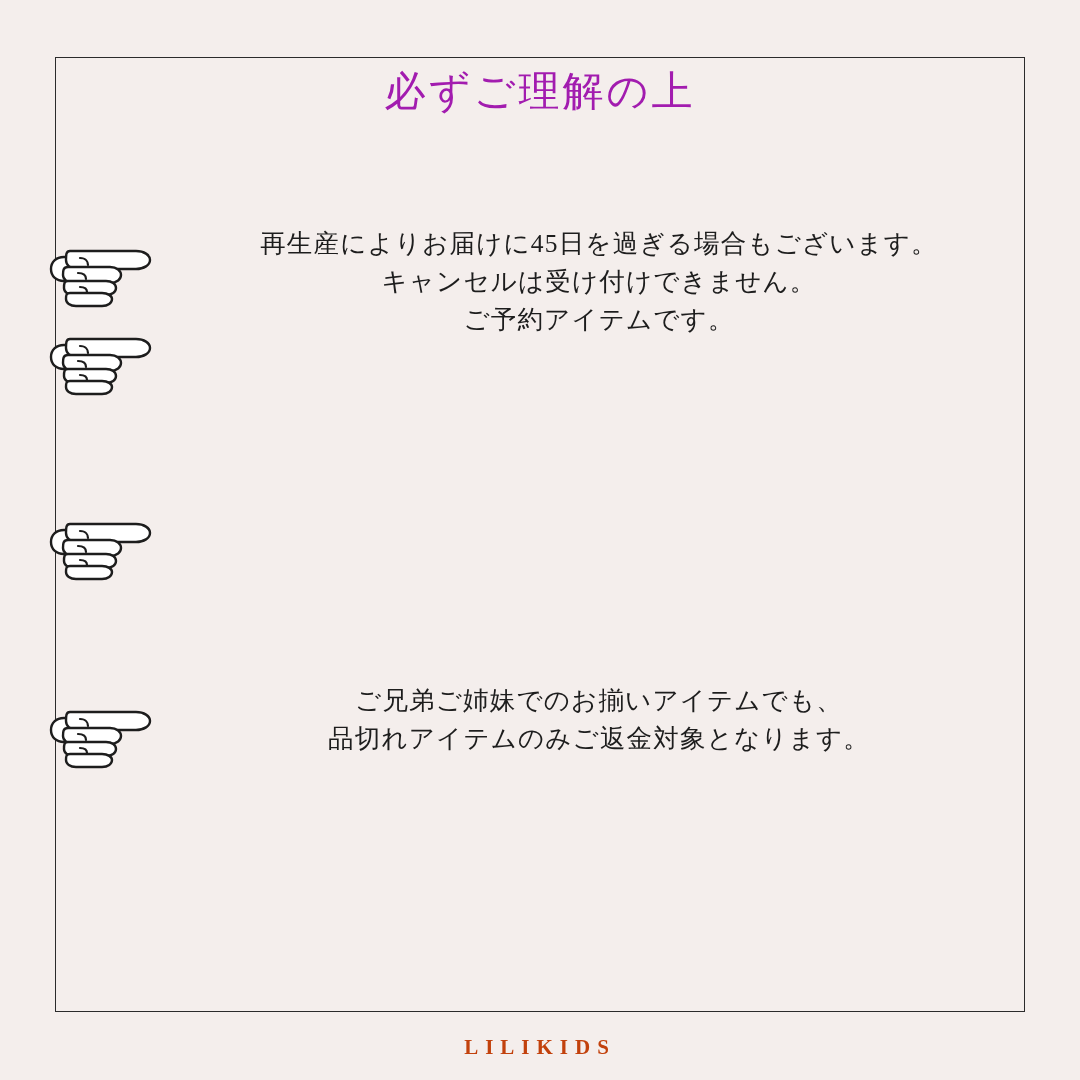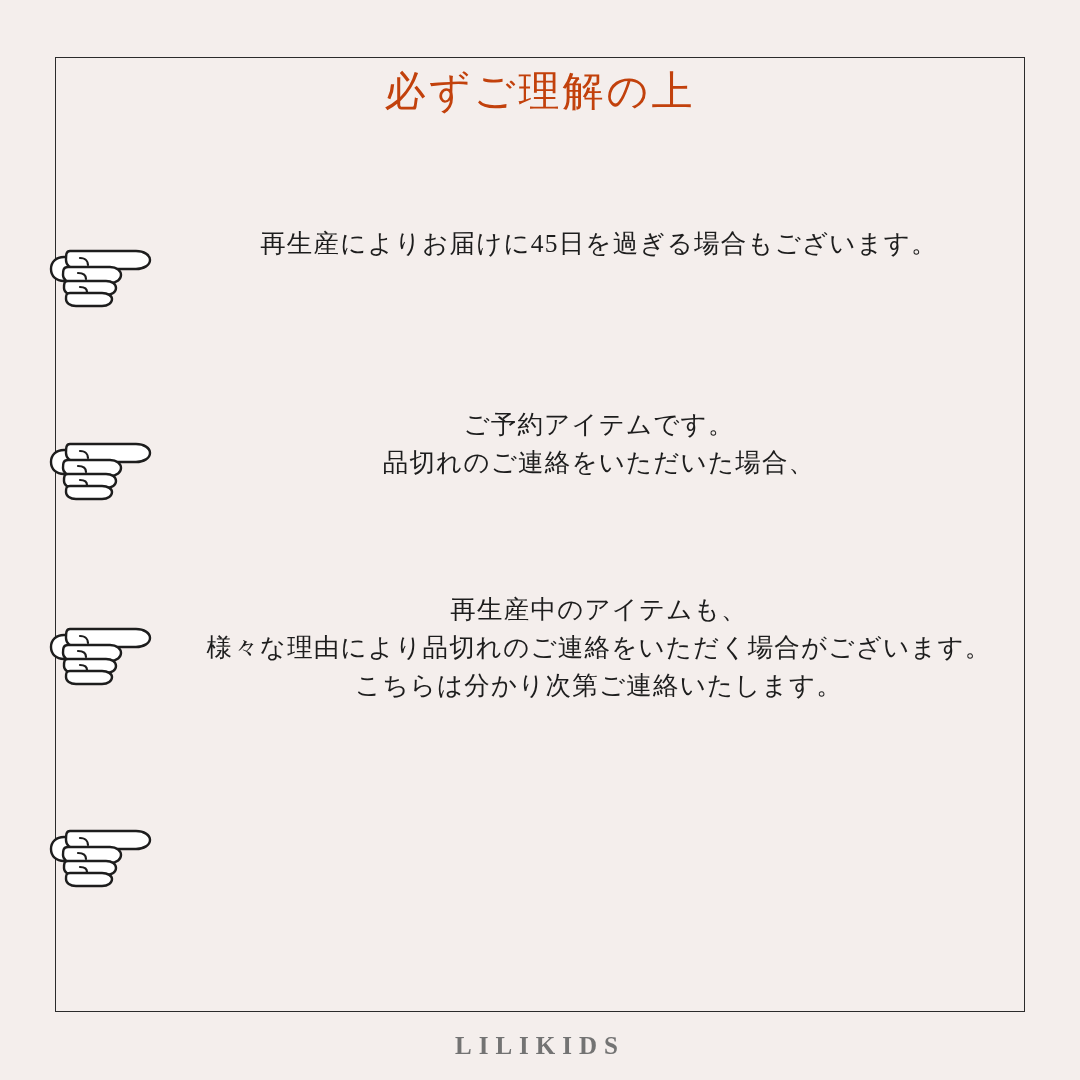--- a/index.html
+++ b/index.html
@@ -34,37 +34,37 @@
     left: 0;
     right: 0;
     top: 62px;
     text-align: center;
   }
   .heading-line {
     font-size: 41px;
     line-height: 58px;
     letter-spacing: 3px;
     font-weight: 400;
-    color: #c2410c;
+    color: #a21caf;
   }
   .notes {
     position: absolute;
     left: 0;
     right: 4px;
     top: 225px;
   }
   .note {
     position: relative;
     display: flex;
     align-items: flex-start;
     padding: 0 48px 0 40px;
     box-sizing: border-box;
   }
   .note-1 { margin-top: 0px; }
-  .note-2 { margin-top: 105px; }
+  .note-2 { }
   .note-3 { margin-top: 97px; }
   .note-4 { margin-top: 100px; }
 
   .hand {
     width: 140px;
     flex: 0 0 140px;
     height: 86px;
     position: relative;
     margin-top: 2px;
   }
@@ -88,24 +88,24 @@
   .note-2 .note-text { margin-top: -12px; }
   .note-3 .note-text { margin-top: -12px; }
   .note-4 .note-text { margin-top: -4px; }
 
   .brand {
     position: absolute;
     left: 0;
     right: 0;
     bottom: 20px;
     text-align: center;
-    font-size: 25px;
+    font-size: 21px;
     letter-spacing: 7px;
     font-weight: 700;
-    color: #737373;
+    color: #c2410c;
     font-family: "Liberation Serif", serif;
   }
 </style>
 </head>
 <body>
 
 <div class="page">
 
   <div class="frame"></div>
 
@@ -127,20 +127,21 @@
           </g>
           <g stroke="#1d1d1d" stroke-width="2.2" stroke-linecap="round" fill="none">
             <path d="M40 31 C46 31 48 35 48 38"></path>
             <path d="M38 46 C44 46 46 49 46 52"></path>
             <path d="M40 60 C45 60 47 62 47 65"></path>
           </g>
         </svg>
       </div>
       <div class="note-text">
         <div>再生産によりお届けに45日を過ぎる場合もございます。</div>
+        <div>キャンセルは受け付けできません。</div>
       </div>
     </div>
 
     <div class="note note-2">
       <div class="hand">
         <svg viewBox="0 0 140 86" xmlns="http://www.w3.org/2000/svg">
           <g fill="#ffffff" stroke="#1d1d1d" stroke-width="2.4" stroke-linejoin="round" stroke-linecap="round">
             <path d="M24 30 C16 30 11 35 11 42 C11 49 16 54 24 54 L40 54 L40 30 Z"></path>
             <path d="M30 24 L96 24 C104 24 110 28 110 33 C110 38 104 42 96 42 L38 42 C30 42 26 38 26 33 C26 28 26 24 30 24 Z"></path>
             <path d="M28 40 L70 40 C77 40 81 44 81 48 C81 52 77 56 70 56 L34 56 C27 56 23 52 23 48 C23 44 23 40 28 40 Z"></path>
@@ -149,64 +150,62 @@
           </g>
           <g stroke="#1d1d1d" stroke-width="2.2" stroke-linecap="round" fill="none">
             <path d="M40 31 C46 31 48 35 48 38"></path>
             <path d="M38 46 C44 46 46 49 46 52"></path>
             <path d="M40 60 C45 60 47 62 47 65"></path>
           </g>
         </svg>
       </div>
       <div class="note-text">
         <div>ご予約アイテムです。</div>
-        <div>品切れのご連絡をいただいた場合、</div>
       </div>
     </div>
 
     <div class="note note-3">
       <div class="hand">
         <svg viewBox="0 0 140 86" xmlns="http://www.w3.org/2000/svg">
           <g fill="#ffffff" stroke="#1d1d1d" stroke-width="2.4" stroke-linejoin="round" stroke-linecap="round">
             <path d="M24 30 C16 30 11 35 11 42 C11 49 16 54 24 54 L40 54 L40 30 Z"></path>
             <path d="M30 24 L96 24 C104 24 110 28 110 33 C110 38 104 42 96 42 L38 42 C30 42 26 38 26 33 C26 28 26 24 30 24 Z"></path>
             <path d="M28 40 L70 40 C77 40 81 44 81 48 C81 52 77 56 70 56 L34 56 C27 56 23 52 23 48 C23 44 23 40 28 40 Z"></path>
             <path d="M28 54 L66 54 C72 54 76 57 76 61 C76 65 72 68 66 68 L34 68 C28 68 24 65 24 61 C24 57 24 54 28 54 Z"></path>
             <path d="M30 66 L62 66 C68 66 72 69 72 72 C72 76 68 79 62 79 L36 79 C30 79 26 76 26 72 C26 69 26 66 30 66 Z"></path>
           </g>
           <g stroke="#1d1d1d" stroke-width="2.2" stroke-linecap="round" fill="none">
             <path d="M40 31 C46 31 48 35 48 38"></path>
             <path d="M38 46 C44 46 46 49 46 52"></path>
             <path d="M40 60 C45 60 47 62 47 65"></path>
           </g>
         </svg>
       </div>
+    </div>
+
+    <div class="note note-4">
+      <div class="hand">
+        <svg viewBox="0 0 140 86" xmlns="http://www.w3.org/2000/svg">
+          <g fill="#ffffff" stroke="#1d1d1d" stroke-width="2.4" stroke-linejoin="round" stroke-linecap="round">
+            <path d="M24 30 C16 30 11 35 11 42 C11 49 16 54 24 54 L40 54 L40 30 Z"></path>
+            <path d="M30 24 L96 24 C104 24 110 28 110 33 C110 38 104 42 96 42 L38 42 C30 42 26 38 26 33 C26 28 26 24 30 24 Z"></path>
+            <path d="M28 40 L70 40 C77 40 81 44 81 48 C81 52 77 56 70 56 L34 56 C27 56 23 52 23 48 C23 44 23 40 28 40 Z"></path>
+            <path d="M28 54 L66 54 C72 54 76 57 76 61 C76 65 72 68 66 68 L34 68 C28 68 24 65 24 61 C24 57 24 54 28 54 Z"></path>
+            <path d="M30 66 L62 66 C68 66 72 69 72 72 C72 76 68 79 62 79 L36 79 C30 79 26 76 26 72 C26 69 26 66 30 66 Z"></path>
+          </g>
+          <g stroke="#1d1d1d" stroke-width="2.2" stroke-linecap="round" fill="none">
+            <path d="M40 31 C46 31 48 35 48 38"></path>
+            <path d="M38 46 C44 46 46 49 46 52"></path>
+            <path d="M40 60 C45 60 47 62 47 65"></path>
+          </g>
+        </svg>
+      </div>
       <div class="note-text">
-        <div>再生産中のアイテムも、</div>
-        <div>様々な理由により品切れのご連絡をいただく場合がございます。</div>
-        <div>こちらは分かり次第ご連絡いたします。</div>
-      </div>
-    </div>
-
-    <div class="note note-4">
-      <div class="hand">
-        <svg viewBox="0 0 140 86" xmlns="http://www.w3.org/2000/svg">
-          <g fill="#ffffff" stroke="#1d1d1d" stroke-width="2.4" stroke-linejoin="round" stroke-linecap="round">
-            <path d="M24 30 C16 30 11 35 11 42 C11 49 16 54 24 54 L40 54 L40 30 Z"></path>
-            <path d="M30 24 L96 24 C104 24 110 28 110 33 C110 38 104 42 96 42 L38 42 C30 42 26 38 26 33 C26 28 26 24 30 24 Z"></path>
-            <path d="M28 40 L70 40 C77 40 81 44 81 48 C81 52 77 56 70 56 L34 56 C27 56 23 52 23 48 C23 44 23 40 28 40 Z"></path>
-            <path d="M28 54 L66 54 C72 54 76 57 76 61 C76 65 72 68 66 68 L34 68 C28 68 24 65 24 61 C24 57 24 54 28 54 Z"></path>
-            <path d="M30 66 L62 66 C68 66 72 69 72 72 C72 76 68 79 62 79 L36 79 C30 79 26 76 26 72 C26 69 26 66 30 66 Z"></path>
-          </g>
-          <g stroke="#1d1d1d" stroke-width="2.2" stroke-linecap="round" fill="none">
-            <path d="M40 31 C46 31 48 35 48 38"></path>
-            <path d="M38 46 C44 46 46 49 46 52"></path>
-            <path d="M40 60 C45 60 47 62 47 65"></path>
-          </g>
-        </svg>
+        <div>ご兄弟ご姉妹でのお揃いアイテムでも、</div>
+        <div>品切れアイテムのみご返金対象となります。</div>
       </div>
     </div>
 
   </div>
 
   <div class="brand">LILIKIDS</div>
 
 </div>
 
 </body></html>

